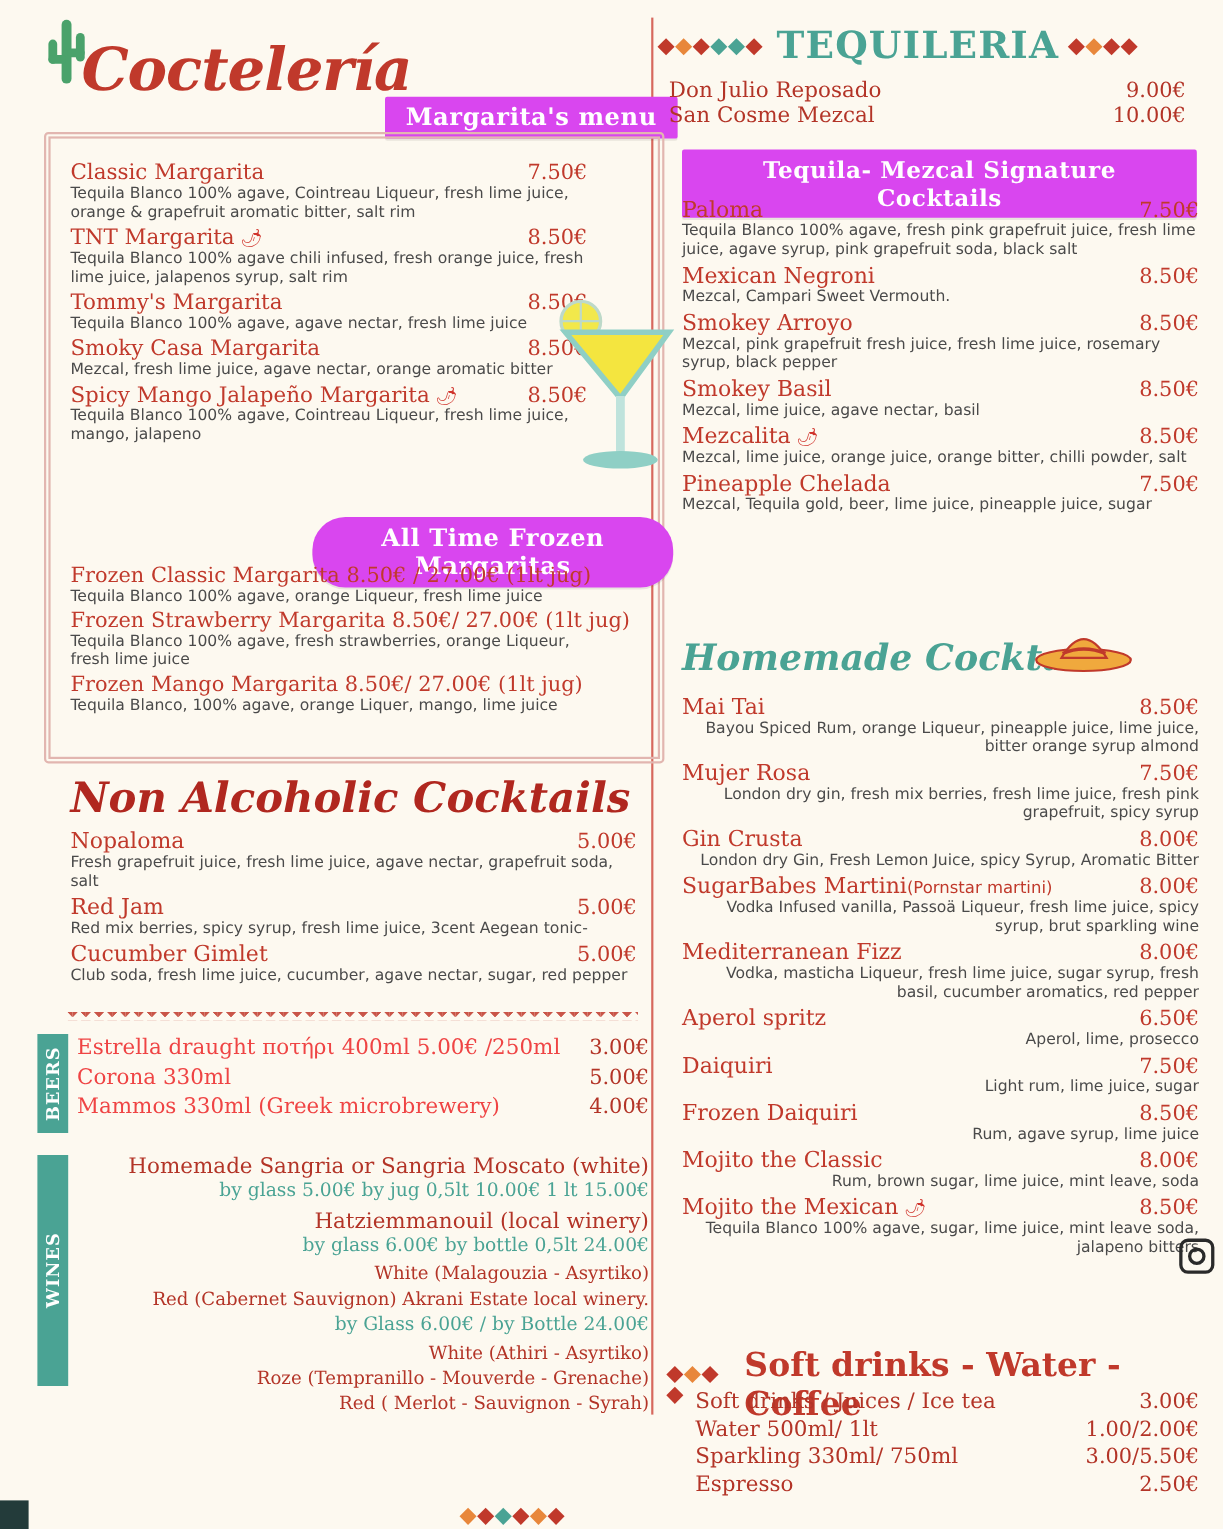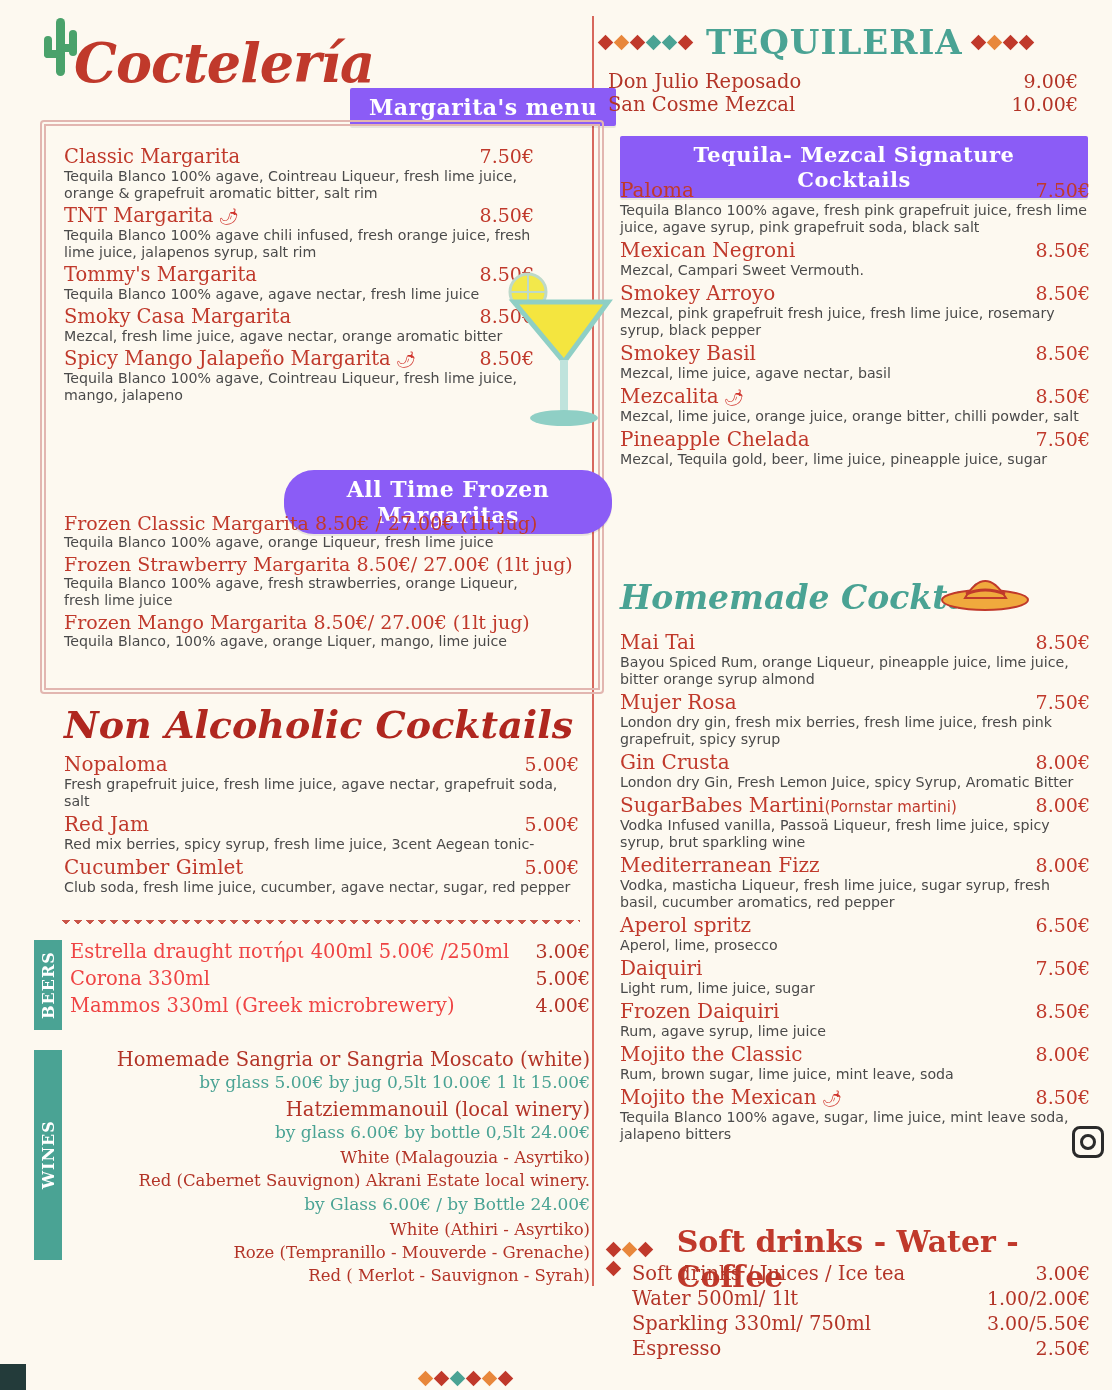--- a/index.html
+++ b/index.html
@@ -36,21 +36,21 @@
     position:absolute;left:54px;top:36px;
     font-size:54px;line-height:54px;
     color:#c0392b;
     font-family:"DejaVu Serif", serif;
     font-weight:bold;
     font-style:italic;
   }
 
   .banner{
     position:absolute;
-    background:#8b5cf6;
+    background:#d946ef;
     color:#fff;
     font-family:"DejaVu Serif", serif;
     font-weight:bold;
     font-size:22px;
     text-align:center;
     padding:6px 14px;
     letter-spacing:.5px;
     border-radius:2px;
     box-shadow:0 2px 0 rgba(0,0,0,.08);
   }
@@ -155,21 +155,21 @@
   .sig{position:absolute;left:20px;top:178px;width:470px;}
   .sig .name{font-size:20px;}
   .sig .desc{max-width:470px;}
 
   #home-title{
     position:absolute;left:20px;top:578px;
     font-family:"DejaVu Serif", serif;font-weight:bold;font-style:italic;
     font-size:33px;color:#4aa394;
   }
   #sombrero{position:absolute;left:340px;top:568px;width:90px;height:44px;}
-  .home{position:absolute;left:20px;top:630px;width:470px;}
+  .home{position:absolute;left:20px;top:630px;width:470px;text-align:right;}
   .home .name{font-size:20px;}
   .home .desc{max-width:470px;}
   .paren{color:#c0392b;font-size:15px;}
 
   #soft-head{position:absolute;left:8px;top:1224px;width:504px;display:flex;align-items:center;}
   #soft-title{font-family:"DejaVu Serif", serif;font-weight:bold;font-size:30px;color:#c0392b;margin-left:8px;}
   .soft{position:absolute;left:32px;top:1262px;width:458px;}
   .soft .line{display:flex;align-items:baseline;margin-bottom:2px;}
   .soft .nm{font-family:"DejaVu Serif", serif;font-size:19.5px;color:#b33427;}
   .soft .pr{font-family:"DejaVu Serif", serif;font-size:19px;color:#b33427;margin-left:auto;}

